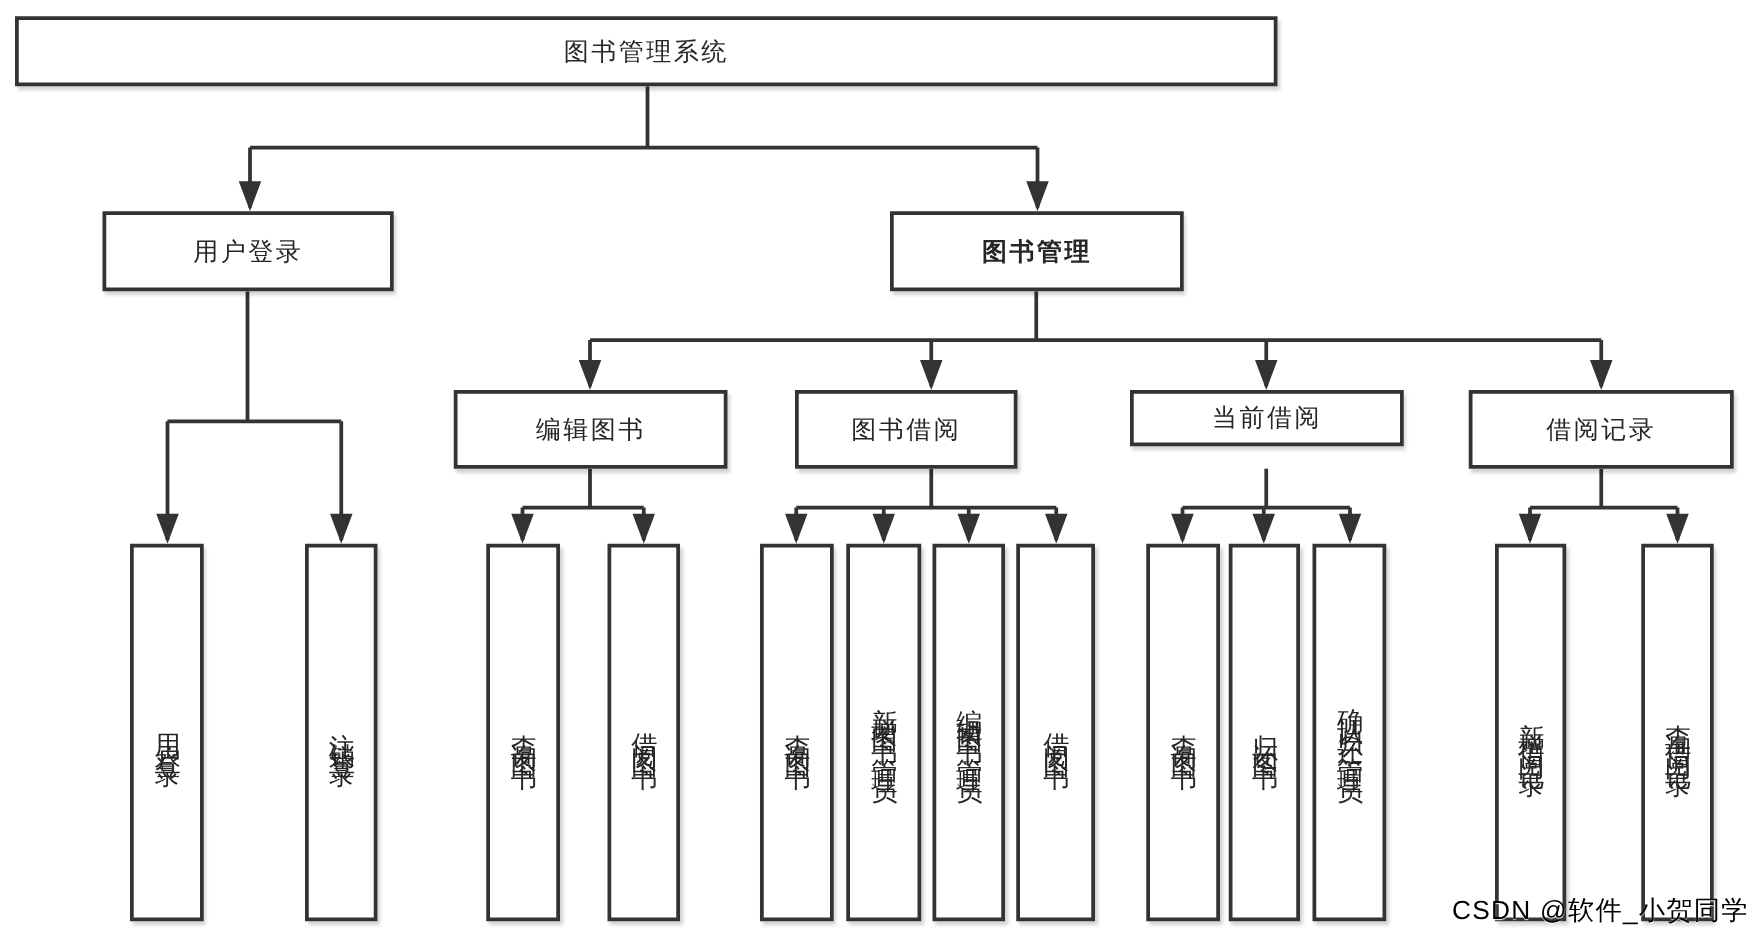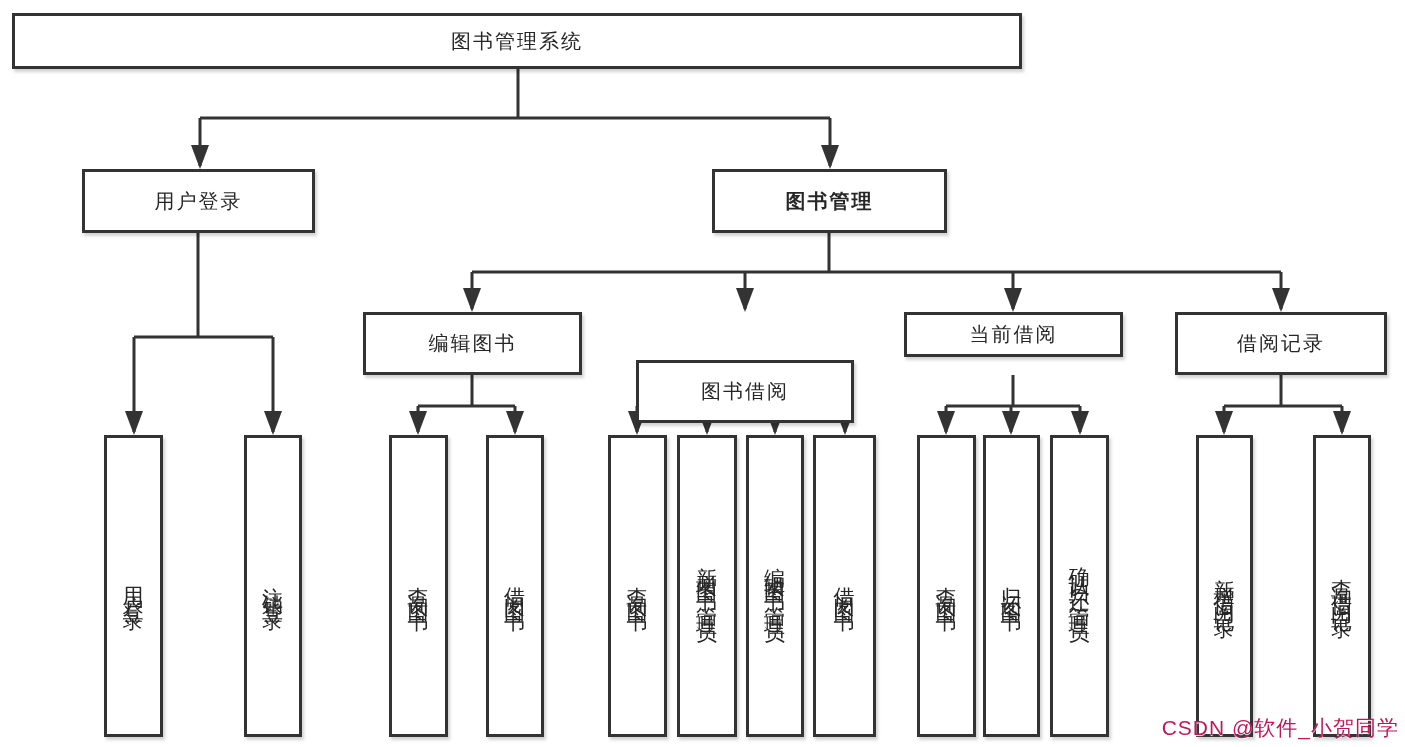--- a/index.html
+++ b/index.html
@@ -53,21 +53,21 @@
     letter-spacing: 8px;
     line-height: 1;
     white-space: nowrap;
   }
   .watermark {
     position: absolute;
     right: 6px;
     bottom: 5px;
     font-size: 21px;
     letter-spacing: 1px;
-    color: #be185d;
+    color: #000000;
     text-shadow: 0 1px 1px #ffffff;
     white-space: nowrap;
   }
 </style>
 </head>
 <body>
 
 <div class="canvas">
 
   <svg class="connectors" viewBox="0 0 1405 747" xmlns="http://www.w3.org/2000/svg">
@@ -99,21 +99,21 @@
   <div class="box hbox" style="left:82px; top:169px; width:233px; height:64px;">
     <span>用户登录</span>
   </div>
   <div class="box hbox" style="left:712px; top:169px; width:235px; height:64px;font-weight:bold;">
     <span>图书管理</span>
   </div>
 
   <div class="box hbox" style="left:363px; top:312px; width:219px; height:63px;">
     <span>编辑图书</span>
   </div>
-  <div class="box hbox" style="left:636px; top:312px; width:218px; height:63px;margin-top:48px;">
+  <div class="box hbox" style="left:636px; top:312px; width:178px; height:63px;">
     <span>图书借阅</span>
   </div>
   <div class="box hbox" style="left:904px; top:312px; width:219px; height:45px;">
     <span>当前借阅</span>
   </div>
   <div class="box hbox" style="left:1175px; top:312px; width:212px; height:63px;">
     <span>借阅记录</span>
   </div>
 
   <div class="box vbox" style="left:104px; width:59px;">

